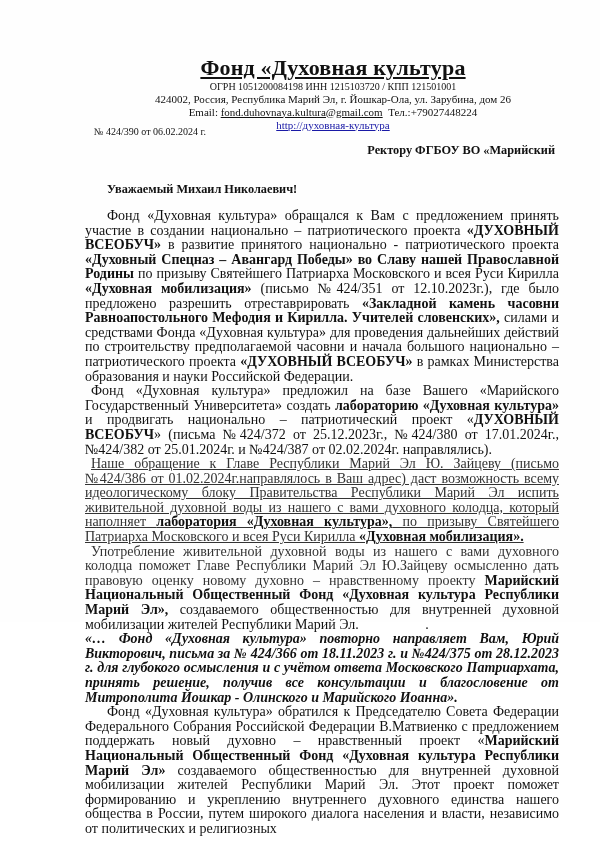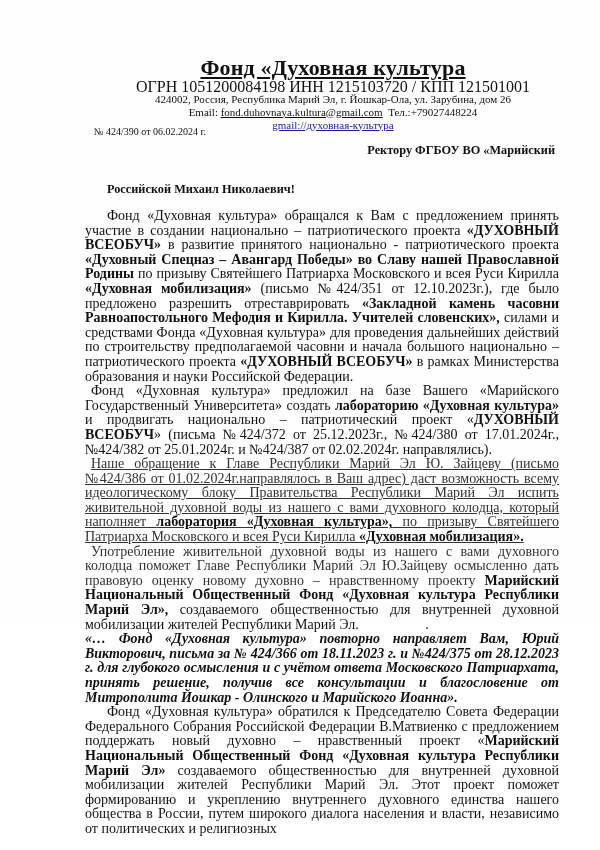--- a/index.html
+++ b/index.html
@@ -2,21 +2,21 @@
 <html><head>
 <meta charset="utf-8">
 <style>
   html, body { margin: 0; padding: 0; background: #ffffff; }
   body { width: 600px; height: 850px; overflow: hidden; position: relative;
          font-family: "Liberation Serif", "DejaVu Serif", serif; color: #111; }
   .page { position: absolute; left: 0; top: 0; width: 600px; height: 622px; background: #fefefe; }
   .header { position: absolute; top: 55px; left: 0; width: 600px; text-align: center; }
   .title { font-size: 22px; font-weight: bold; text-decoration: underline; line-height: 26px;
            margin-left: 66px; letter-spacing: 0.2px; }
-  .req { font-size: 16px; line-height: 11.5px; margin-left: 66px; }
+  .req { font-size: 10px; line-height: 11.5px; margin-left: 66px; }
   .addr, .contacts { font-size: 11px; line-height: 13px; margin-left: 66px; }
   .contacts .email { text-decoration: underline; text-align: right; }
   .site { font-size: 11px; line-height: 13px; margin-left: 66px; }
   .site a { color: #1a1aa6; text-decoration: underline; }
   .regnum { position: absolute; top: 126px; left: 94px; font-size: 10px; }
   .recipient { position: absolute; top: 142px; right: 45px; text-align: center;
                font-size: 12.3px; font-weight: bold; line-height: 16px; }
   .greeting { position: absolute; top: 182px; left: 107px; font-size: 12.3px; font-weight: bold; }
   .body { position: absolute; top: 209px; left: 85px; width: 474px; font-size: 14px;
           line-height: 14.6px; text-align: justify; }
@@ -34,31 +34,31 @@
 <div class="page">
 
   <div class="header">
     <div class="title">Фонд «Духовная культура</div>
     <div class="req">ОГРН 1051200084198 ИНН 1215103720 / КПП 121501001</div>
     <div class="addr">424002, Россия, Республика Марий Эл, г. Йошкар-Ола, ул. Зарубина, дом 26</div>
     <div class="contacts">
       <span>Email: </span><span class="email">fond.duhovnaya.kultura@gmail.com</span><span style="white-space:pre">  Тел.:+79027448224</span>
     </div>
     <div class="site">
-      <a>gmail://духовная-культура</a>
+      <a>http://духовная-культура</a>
     </div>
   </div>
 
   <div class="regnum">№ 424/390 от 06.02.2024 г.</div>
 
   <div class="recipient">
     <div>Ректору ФГБОУ ВО «Марийский</div>
   </div>
 
-  <div class="greeting">Российской Михаил Николаевич!</div>
+  <div class="greeting">Уважаемый Михаил Николаевич!</div>
 
   <div class="body">
     <p class="indent">
       <span>Фонд «Духовная культура» обращался к Вам с предложением принять участие в создании национально – патриотического проекта </span><b>«ДУХОВНЫЙ ВСЕОБУЧ»</b><span> в развитие принятого национально -  патриотического проекта </span><b>«Духовный Спецназ – Авангард Победы» во Славу нашей Православной Родины</b><span>  по призыву Святейшего Патриарха Московского и всея Руси Кирилла </span><b>«Духовная мобилизация»</b><span> (письмо №424/351 от 12.10.2023г.), где было предложено разрешить отреставрировать </span><b>«Закладной камень часовни Равноапостольного Мефодия и Кирилла. Учителей словенских»,</b><span> силами и средствами Фонда «Духовная культура» для проведения дальнейших действий по строительству предполагаемой часовни и начала большого национально – патриотического проекта </span><b>«ДУХОВНЫЙ ВСЕОБУЧ»</b><span> в рамках Министерства образования и науки Российской Федерации.</span>
     </p>
     <p class="indent-s">
       <span>Фонд «Духовная культура» предложил на базе Вашего «Марийского Государственный Университета»  создать </span><b>лабораторию «Духовная культура»</b><span> и продвигать национально – патриотический проект «</span><b>ДУХОВНЫЙ ВСЕОБУЧ</b><span>» (письма №424/372 от 25.12.2023г., №424/380 от 17.01.2024г., №424/382 от 25.01.2024г. и №424/387 от 02.02.2024г. направлялись).</span>
     </p>
     <p class="indent-s u gray">
       <span>Наше обращение к Главе Республики Марий Эл Ю. Зайцеву (письмо №424/386 от 01.02.2024г.направлялось в Ваш адрес) даст возможность всему идеологическому блоку Правительства Республики Марий Эл испить живительной духовной  воды из нашего с вами духовного колодца, который наполняет </span><b style="color:#111">лаборатория «Духовная культура»,</b><span> по призыву Святейшего Патриарха Московского и всея Руси Кирилла </span><b style="color:#111">«Духовная мобилизация».</b>

